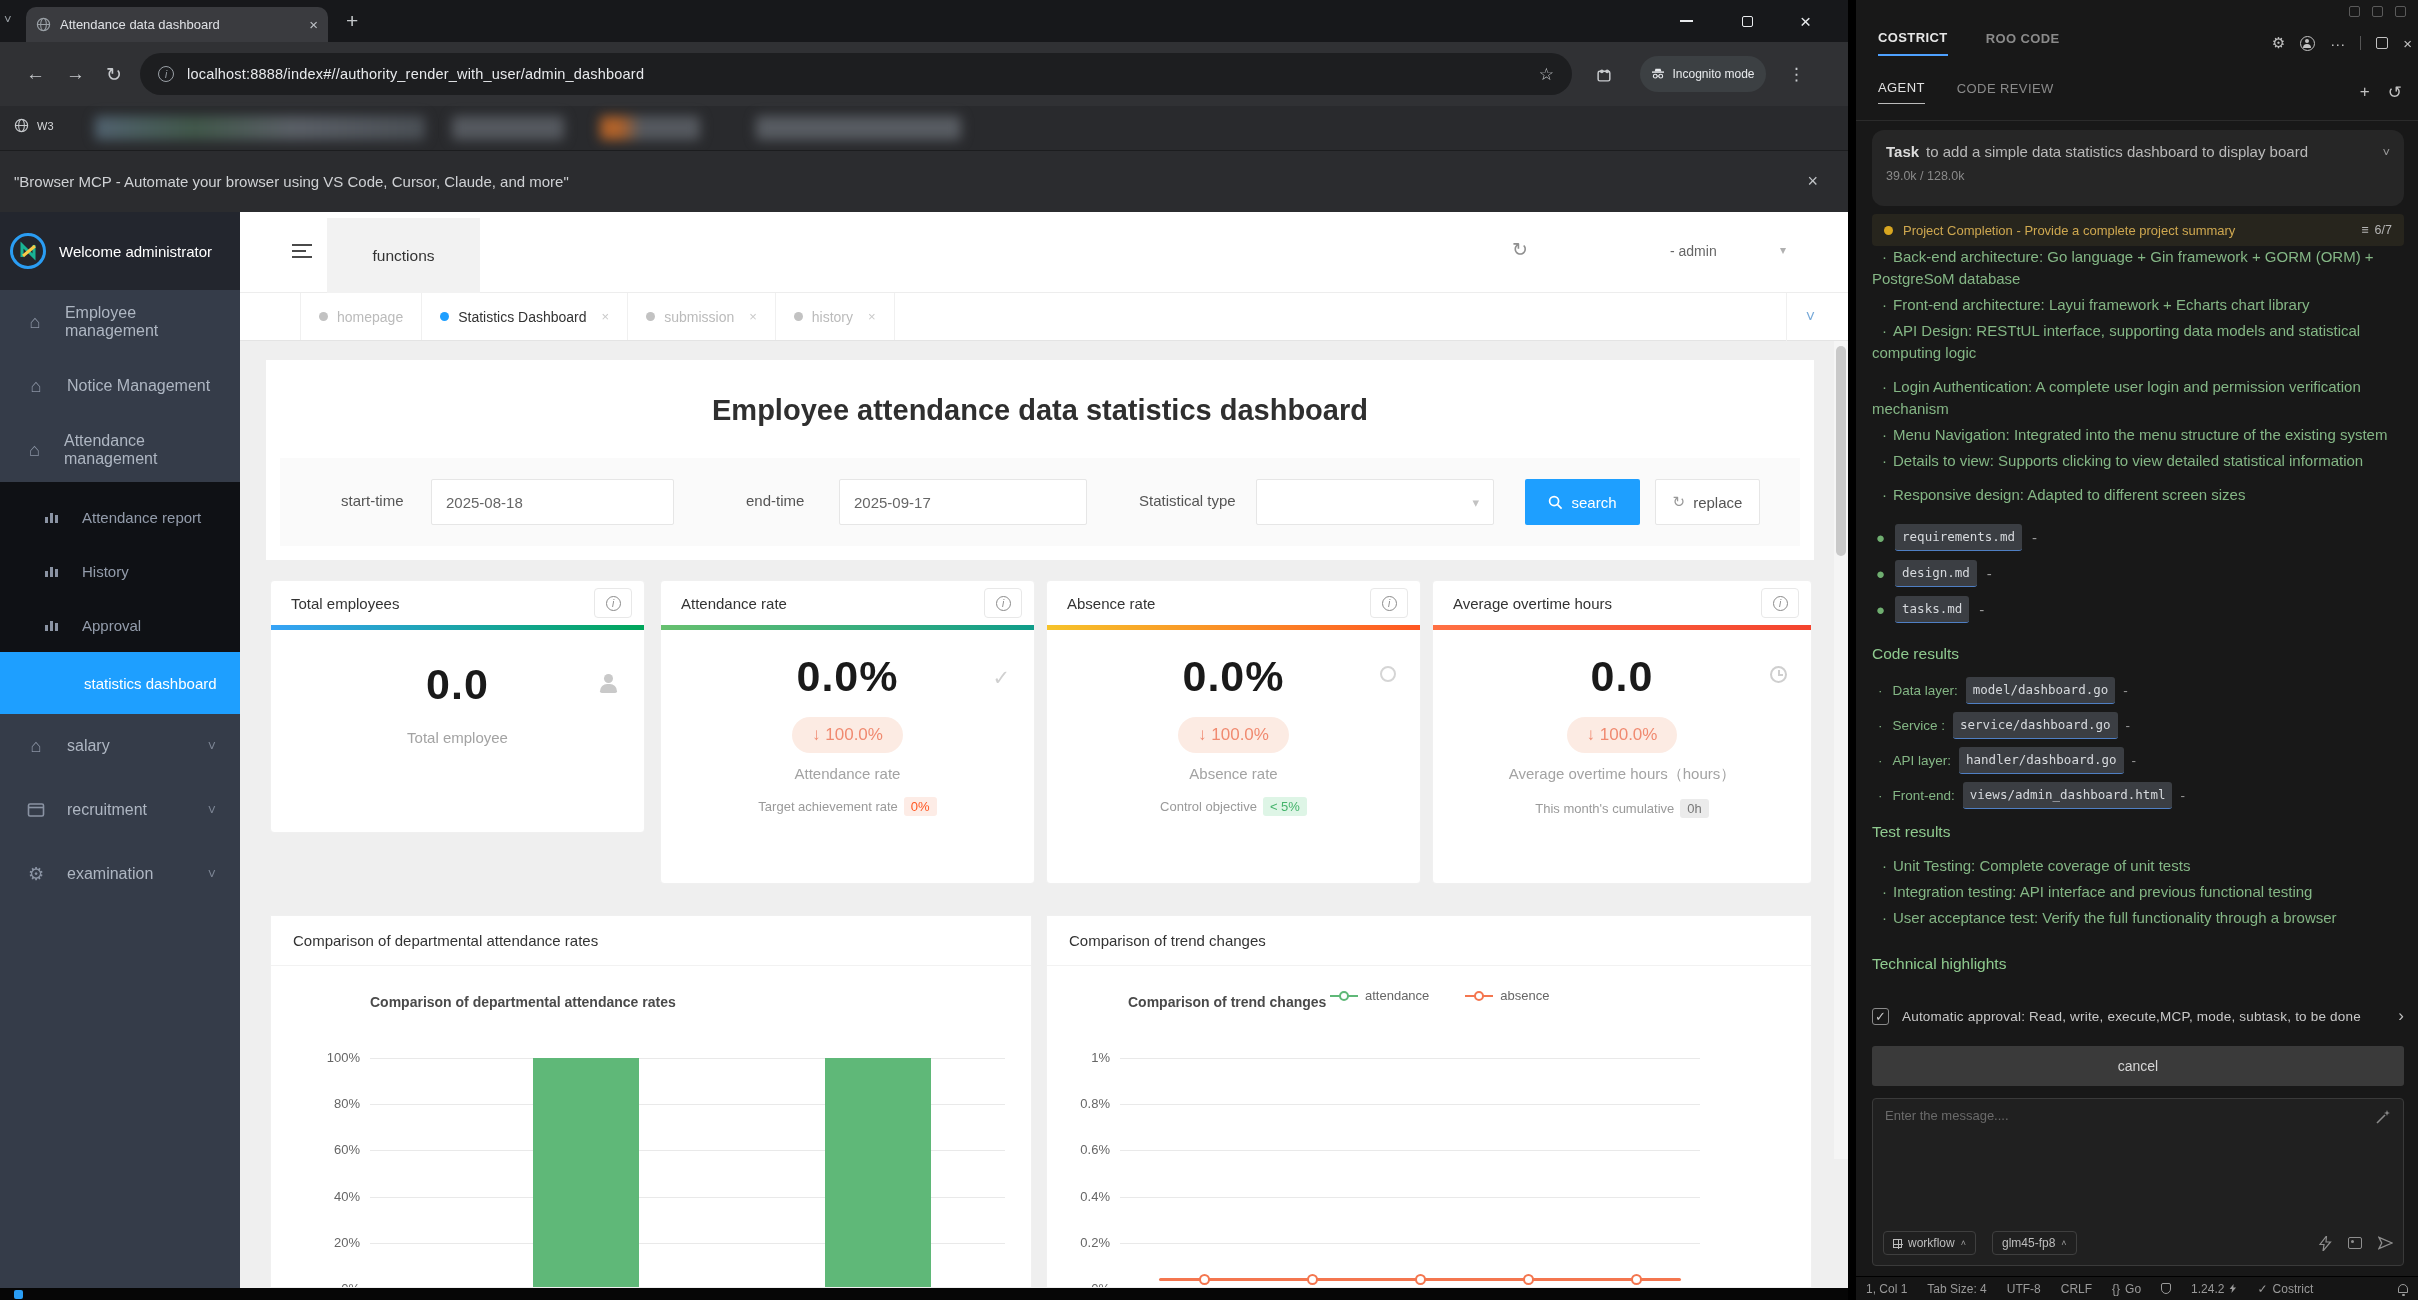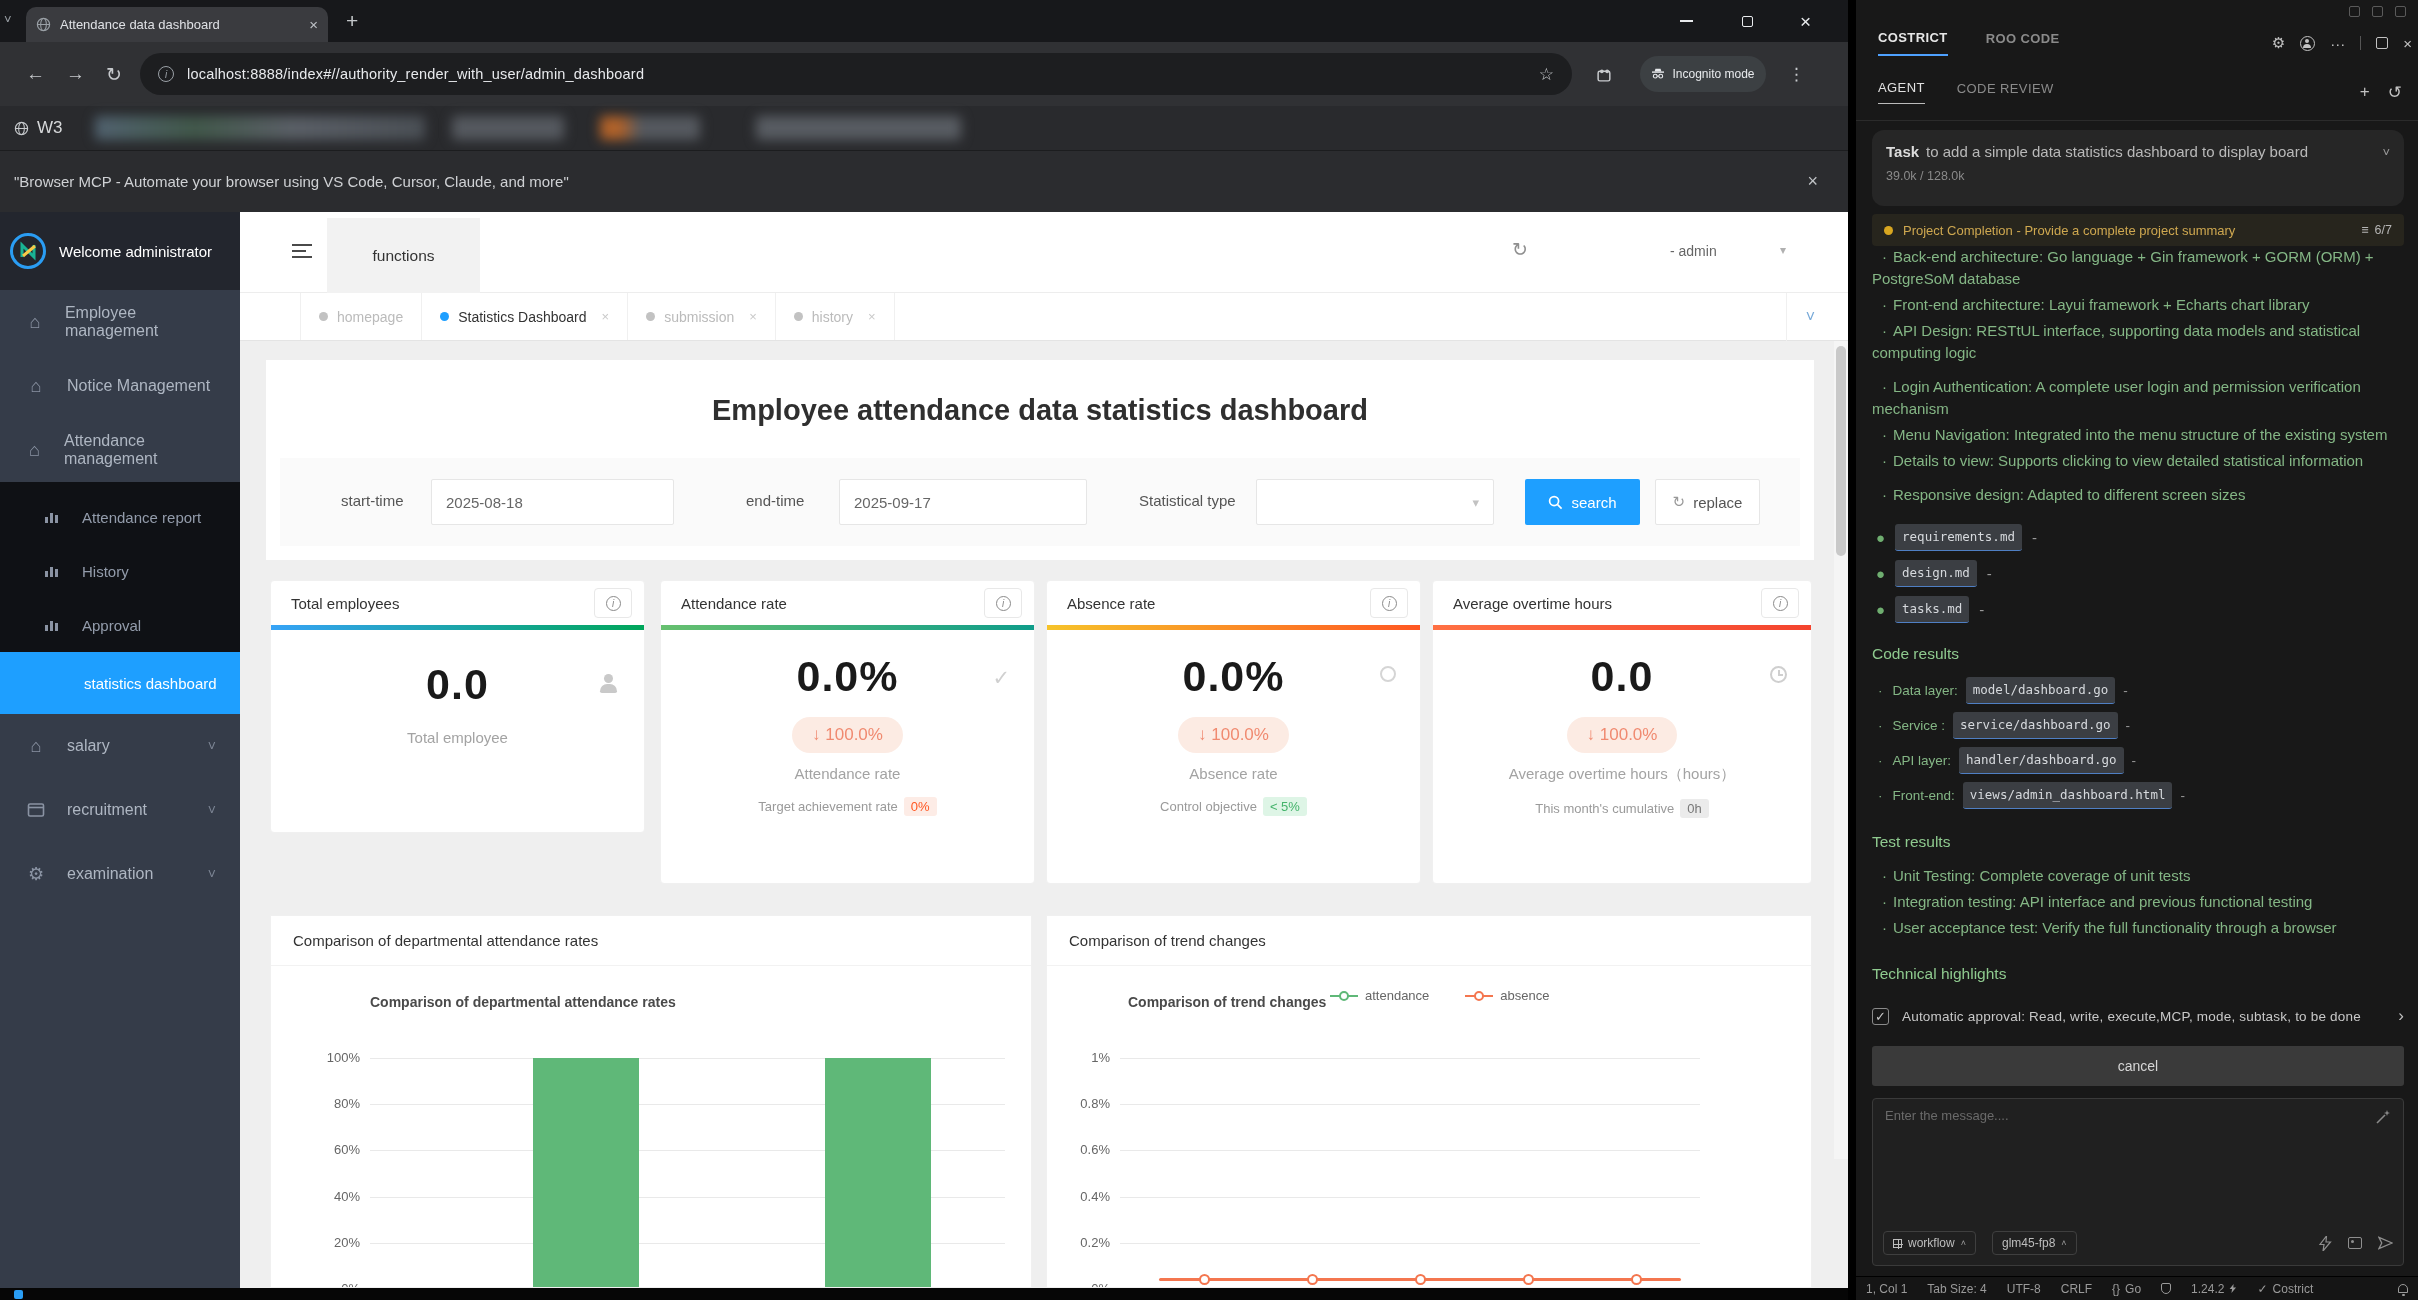--- a/index.html
+++ b/index.html
@@ -22,21 +22,21 @@
   .navic{position:absolute;top:0;height:64px;display:flex;align-items:center;color:#c7cacd;font-size:19px;}
   .urlbar{position:absolute;left:140px;top:11px;width:1432px;height:42px;background:#1d1e20;border-radius:21px;
     display:flex;align-items:center;padding:0 18px;gap:13px;}
   .infocirc{width:16px;height:16px;border:1.5px solid #9aa0a6;border-radius:50%;color:#9aa0a6;font-size:10px;
     display:flex;align-items:center;justify-content:center;font-style:italic;flex:none;}
   .urltxt{color:#e8eaed;font-size:14.5px;letter-spacing:.2px;}
   .urlstar{margin-left:auto;color:#c7cacd;font-size:17px;}
   .incog{position:absolute;left:1640px;top:14px;width:126px;height:36px;background:#3c4043;border-radius:18px;
     display:flex;align-items:center;justify-content:center;gap:7px;color:#e8eaed;font-size:12px;}
   .bookbar{position:absolute;left:0;top:106px;width:100%;height:44px;background:#292a2d;}
-  .bkitem{position:absolute;top:12px;display:flex;align-items:center;gap:8px;color:#d6d8da;font-size:17px;}
+  .bkitem{position:absolute;top:12px;display:flex;align-items:center;gap:8px;color:#d6d8da;font-size:11px;}
   .blob{position:absolute;top:10px;height:24px;border-radius:4px;filter:blur(6px);}
   .notifbar{position:absolute;left:0;top:150px;width:100%;height:62px;background:#2b2c2f;border-top:1px solid #1c1d1f;
     display:flex;align-items:center;padding:0 14px;color:#cfd1d4;font-size:15px;}
   .notifx{position:absolute;right:30px;color:#bfc2c5;font-size:18px;}
   
   .page{position:absolute;left:0;top:212px;width:1848px;height:1076px;background:#efefef;overflow:hidden;}
   .sidebar{position:absolute;left:0;top:0;width:240px;height:100%;background:#353c49;}
   .side-head{height:78px;background:#23262e;display:flex;align-items:center;padding:0 10px;gap:13px;color:#fff;font-size:15px;}
   .logo{width:36px;height:36px;border-radius:50%;border:3px solid #2a9df4;flex:none;position:relative;}
   .side-item{height:64px;display:flex;align-items:center;padding:0 24px 0 26px;gap:21px;color:#aeb6c2;font-size:16px;}
@@ -634,21 +634,21 @@
           <span>API layer:</span>
           <span class="codechip">handler/dashboard.go</span>
           <span class="dashm">-</span>
         </div>
       <div class="crow">
           <span class="b">·</span>
           <span>Front-end:</span>
           <span class="codechip">views/admin_dashboard.html</span>
           <span class="dashm">-</span>
         </div>
-      <div class="heading" style="margin-top:22px;">Test results</div>
+      <div class="heading" style="margin-top:12px;">Test results</div>
       <div class="li"><span class="b">·</span><span>Unit Testing: Complete coverage of unit tests</span></div>
       <div class="li"><span class="b">·</span><span>Integration testing: API interface and previous functional testing</span></div>
       <div class="li"><span class="b">·</span><span>User acceptance test: Verify the full functionality through a browser</span></div>
       <div class="heading" style="margin-top:24px;">Technical highlights</div>
     </div>
     <div class="approval">
       <span class="cbx">
           <span>✓</span>
         </span>
       <span class="apptx">Automatic approval: Read, write, execute,MCP, mode, subtask, to be done</span>

